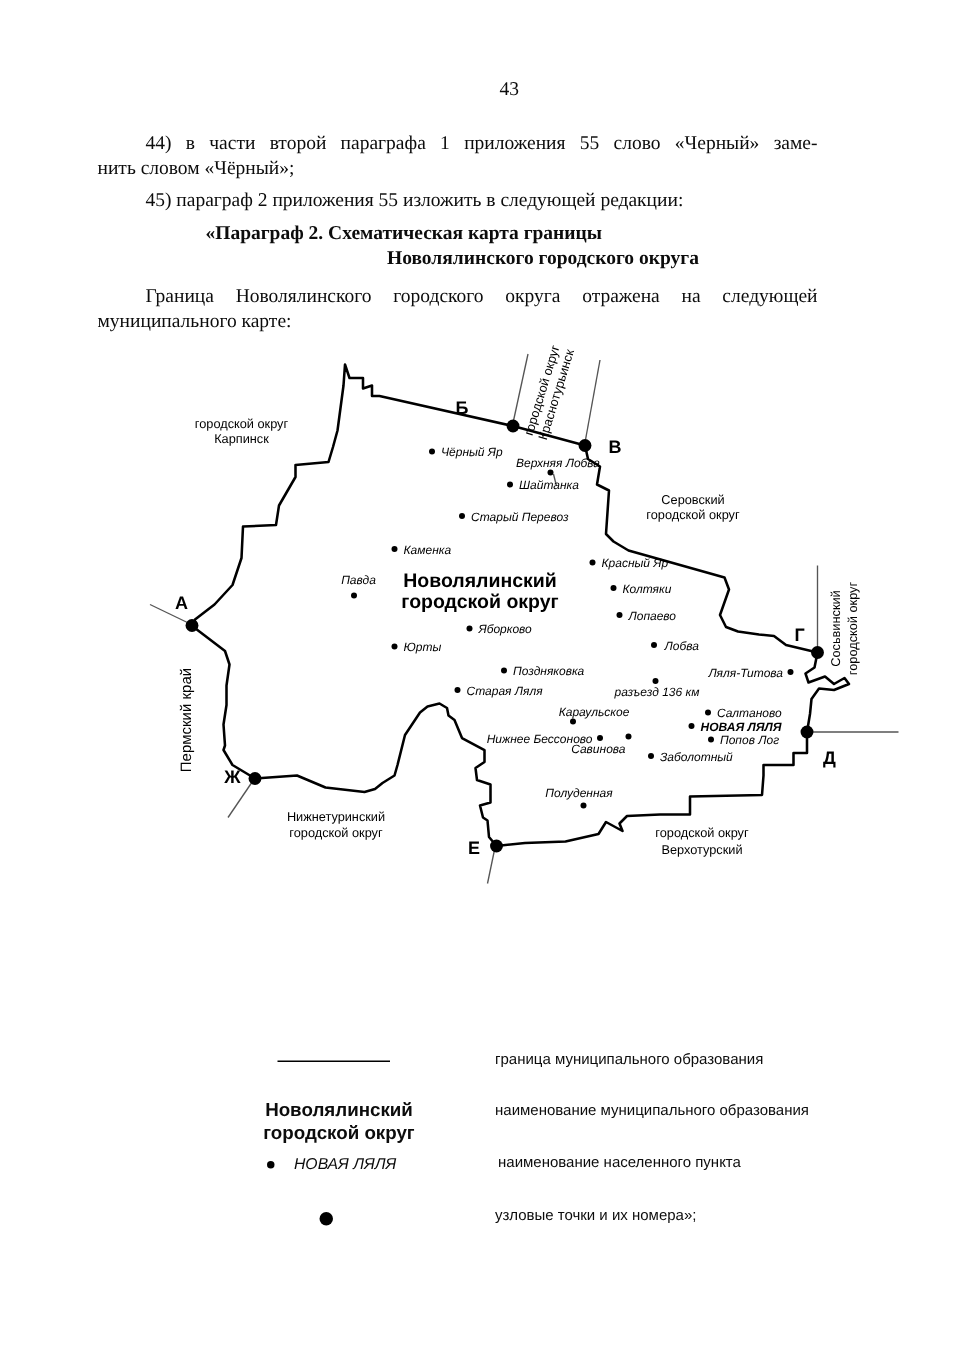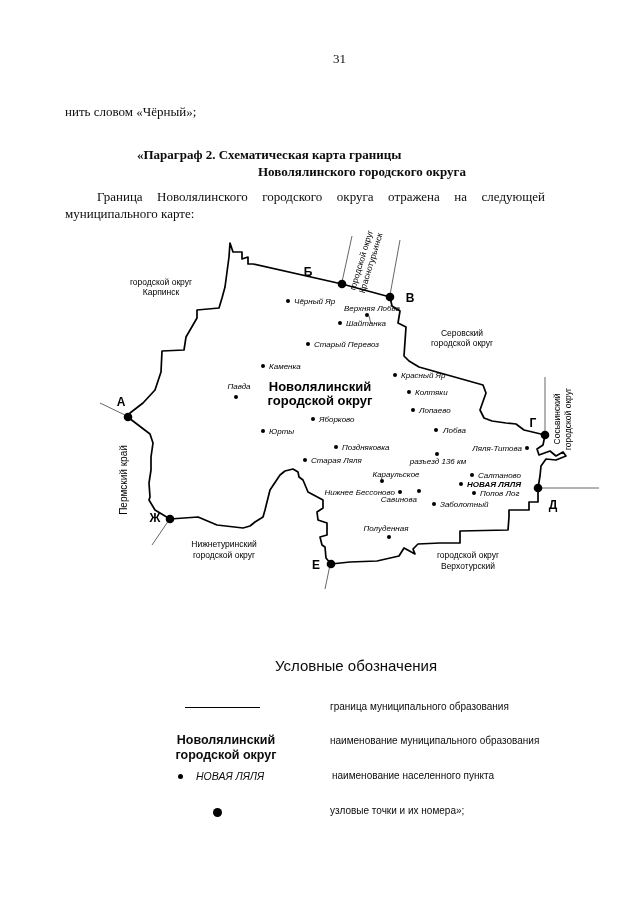--- a/index.html
+++ b/index.html
@@ -26,24 +26,26 @@
   .legend-settlement{position:absolute;left:196px;top:770px;font:italic 10.5px "Liberation Sans",sans-serif;}
   .dot{position:absolute;background:#000;border-radius:50%;}
   .dot.small{left:178px;top:774px;width:5px;height:5px;}
   .dot.big{left:213px;top:808px;width:9px;height:9px;}
 </style>
 </head>
 <body>
 
 <div class="page">
 
-  <div class="doc-line" style="left:333px;top:50px;">31</div>
+  <div class="doc-line" style="left:333px;top:50px;">43</div>
 
+  <div class="doc-line just indent" style="left:65px;top:86px;">44) в части второй параграфа 1 приложения 55 слово «Черный» заме-</div>
   <div class="doc-line" style="left:65px;top:103px;">нить словом «Чёрный»;</div>
 
+  <div class="doc-line" style="left:97px;top:124px;">45) параграф 2 приложения 55 изложить в следующей редакции:</div>
 
   <div class="doc-line bold" style="left:97px;top:146px;">«Параграф 2. Схематическая карта границы</div>
   <div class="doc-line just indent" style="left:65px;top:188px;">Граница Новолялинского городского округа отражена на следующей</div>
 
   <div class="doc-line bold" style="left:218px;top:163px;">Новолялинского городского округа</div>
   <div class="doc-line" style="left:65px;top:205px;">муниципального карте:</div>
 
   <svg id="map-svg" width="640" height="620" viewBox="0 0 640 620">
       <path d="M230,243 L233,252 L242,252 L242,259 L248,257 L248,264 L253,264 L342,284 L390,297 L392,306 L400,311 L398,323 L406,327 L404,356 L409,361 L419,367 L483,385 L486,393 L480,410 L484,418 L492,421 L506,423 L516,424 L524,430 L545,435 L543,445 L537,449 L539,455 L550,451 L556,456 L563,452 L566,456 L556,460 L546,459 L541,466 L540,476 L538,488 L538,502 L529,502 L529,510 L509,510 L509,517 L508,530 L460,531 L460,543 L440,543 L418,544 L413,549 L415,554 L404,548 L399,556 L377,561 L350,562 L331,564 L326,558 L325,547 L322,545 L320,537 L327,535 L327,523 L318,520 L317,512 L323,508 L323,500 L308,492 L303,480 L299,477 L298,472 L293,469 L285,471 L280,475 L270,490 L265,510 L263,517 L255,522 L250,526 L243,528 L217,525 L198,517 L170,519 L155,510 L149,500 L150,497 L149,483 L151,470 L151,457 L153,443 L150,434 L129,418 L130,413 L143,403 L155,390 L161,372 L162,351 L184,350 L186,337 L197,318 L197,310 L219,308 L222,298 L225,287 L227,272 L229,257 Z" fill="none" stroke="#000" stroke-width="1.7" stroke-linejoin="round"></path>
       <line x1="100" y1="403" x2="127" y2="416" stroke="#555" stroke-width="0.9"></line>
@@ -119,21 +121,20 @@
       <circle cx="545" cy="435" r="4.3" fill="#000"></circle>
       <text x="533" y="427" text-anchor="middle" class="node-label">Г</text>
       <circle cx="538" cy="488" r="4.3" fill="#000"></circle>
       <text x="553" y="509" text-anchor="middle" class="node-label">Д</text>
       <circle cx="331" cy="564" r="4.3" fill="#000"></circle>
       <text x="316" y="569" text-anchor="middle" class="node-label">Е</text>
       <circle cx="170" cy="519" r="4.3" fill="#000"></circle>
       <text x="155" y="522" text-anchor="middle" class="node-label">Ж</text>
     </svg>
 
-  <div class="legend-title">Условные обозначения</div>
 
   <div class="legend-line"></div>
   <div class="legend-text" style="left:313px;top:701px;">граница муниципального образования</div>
 
   <div class="legend-name">
     <div>Новолялинский</div>
     <div>городской округ</div>
   </div>
   <div class="legend-text" style="left:313px;top:735px;">наименование муниципального образования</div>
 

